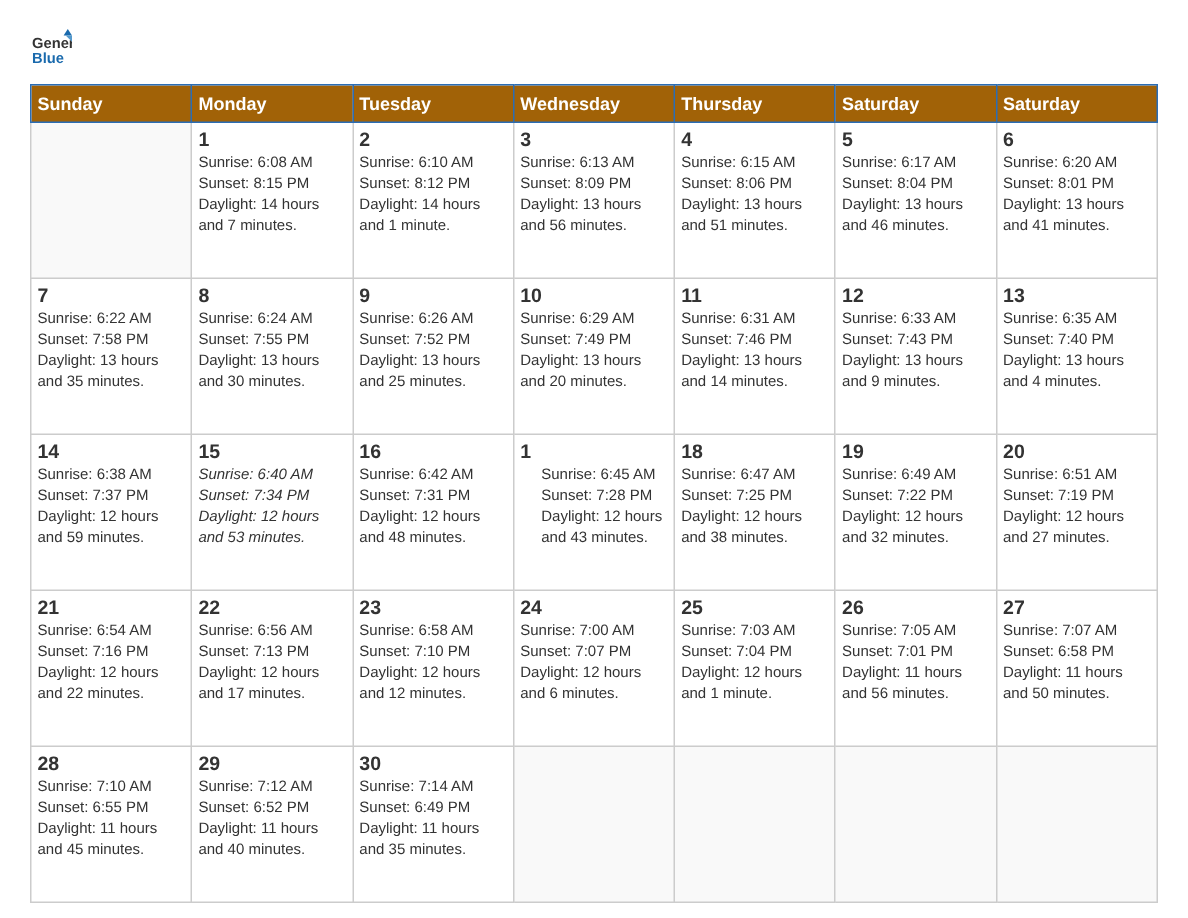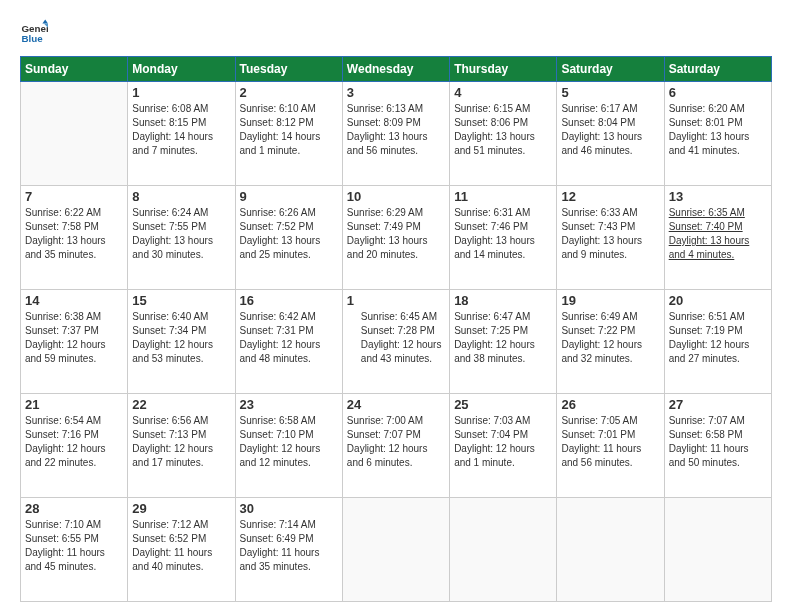--- a/index.html
+++ b/index.html
@@ -46,21 +46,21 @@
       color: #555;
     }
     .calendar {
       flex: 1;
       border: 1px solid #ccc;
       border-collapse: collapse;
       width: 100%;
       table-layout: fixed;
     }
     .calendar th {
-      background: #15803d;
+      background: #a16207;
       color: #fff;
       font-size: 12px;
       font-weight: bold;
       padding: 5px 4px;
       border: 1px solid #2a6db5;
       text-align: left;
     }
     .calendar td {
       border: 1px solid #ccc;
       vertical-align: top;
@@ -200,37 +200,37 @@
           </td>
           <td>
             <span class="day-num">12</span>
             <div class="day-info" style="white-space: pre-line;">Sunrise: 6:33 AM
 Sunset: 7:43 PM
 Daylight: 13 hours
 and 9 minutes.</div>
           </td>
           <td>
             <span class="day-num">13</span>
-            <div class="day-info" style="white-space: pre-line; text-decoration: underline;">Sunrise: 6:35 AM
+            <div class="day-info" style="white-space: pre-line;">Sunrise: 6:35 AM
 Sunset: 7:40 PM
 Daylight: 13 hours
 and 4 minutes.</div>
           </td>
         </tr>
         <tr>
           <td>
             <span class="day-num">14</span>
             <div class="day-info" style="white-space: pre-line;">Sunrise: 6:38 AM
 Sunset: 7:37 PM
 Daylight: 12 hours
 and 59 minutes.</div>
           </td>
           <td>
             <span class="day-num">15</span>
-            <div class="day-info" style="white-space: pre-line;">Sunrise: 6:40 AM
+            <div class="day-info" style="white-space: pre-line; font-style: italic;">Sunrise: 6:40 AM
 Sunset: 7:34 PM
 Daylight: 12 hours
 and 53 minutes.</div>
           </td>
           <td>
             <span class="day-num">16</span>
             <div class="day-info" style="white-space: pre-line;">Sunrise: 6:42 AM
 Sunset: 7:31 PM
 Daylight: 12 hours
 and 48 minutes.</div>

